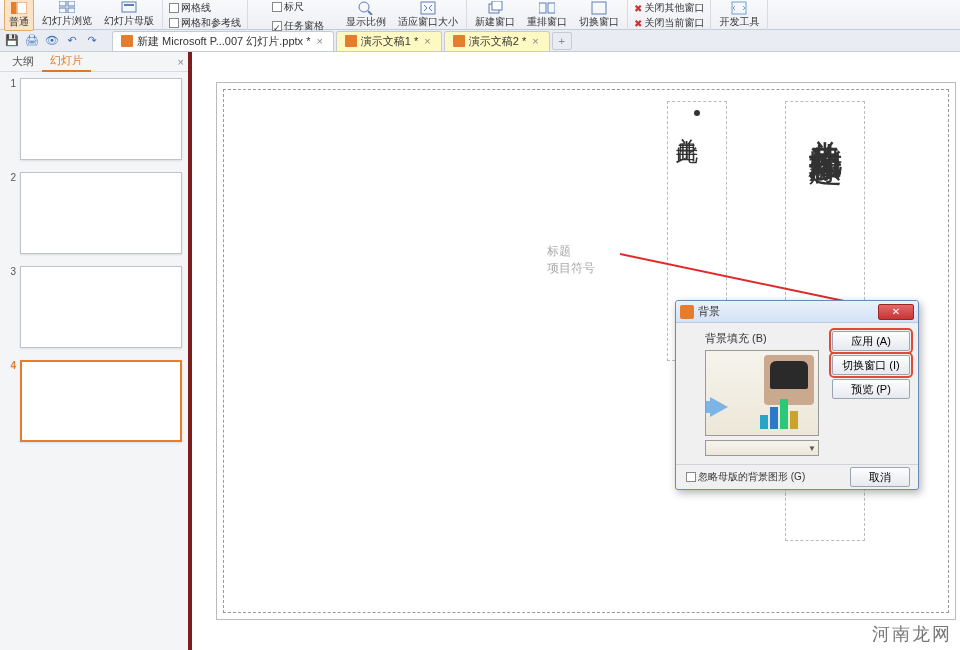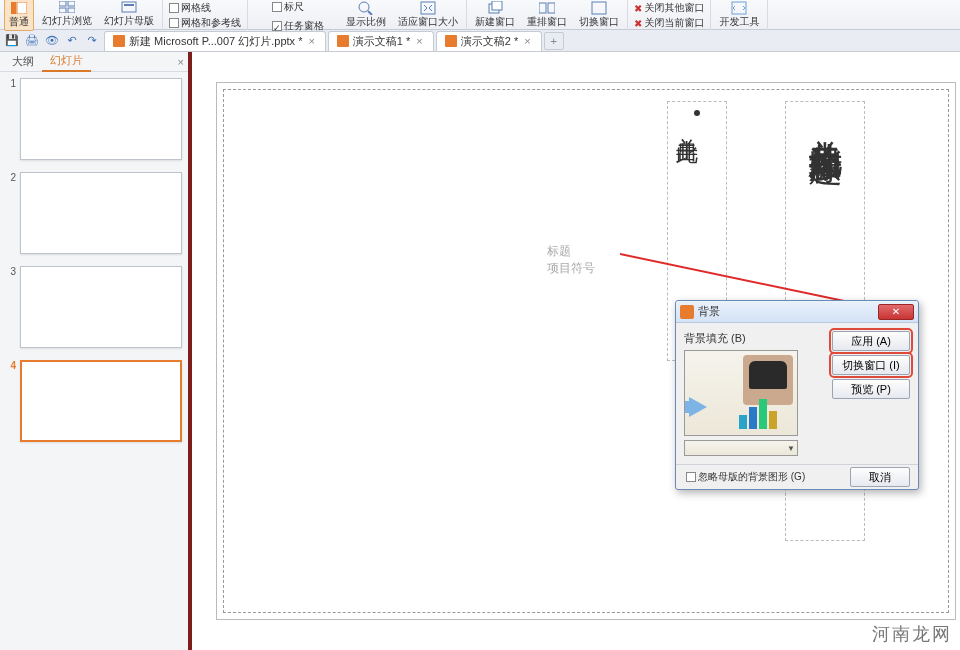--- a/index.html
+++ b/index.html
@@ -7,22 +7,22 @@
 .ribbon { background: linear-gradient(#f8f9fb,#eef0f5); border-bottom: 1px solid #c6cad2; height: 30px; display: flex; align-items: flex-start; }
 .rgrp { display: flex; flex-direction: column; align-items: center; padding: 0 4px; border-right: 1px solid #d8dbe2; height: 30px; justify-content: center; }
 .rgrp-row { display: flex; gap: 4px; }
 .bigbtn { display: flex; flex-direction: column; align-items: center; padding: 1px 4px; cursor: pointer; font-size: 10px; color: #333; }
 .bigbtn .ic { width: 16px; height: 14px; display: flex; align-items: center; justify-content: center; }
 .smlbl { font-size: 10px; color: #333; display: flex; align-items: center; gap: 2px; padding: 0 2px; }
 .chk { width: 10px; height: 10px; border: 1px solid #888; background: #fff; display: inline-block; }
 .chk.on::after { content: "✓"; font-size: 9px; line-height: 8px; color: #333; }
 .qat { background: #e9ecf2; height: 22px; border-bottom: 1px solid #c6cad2; display: flex; align-items: center; padding: 0 4px; gap: 4px; }
 .qat .qb { width: 16px; height: 16px; display: flex; align-items: center; justify-content: center; cursor: pointer; color: #3b6fb6; }
-.tabs { display: flex; align-items: center; height: 22px; gap: 0; }
-.tab { display: flex; align-items: center; gap: 4px; padding: 2px 8px; background: #ffffff; border: 1px solid #c6cad2; border-bottom: none; border-radius: 3px 3px 0 0; margin-right: 2px; font-size: 11px; color: #333; cursor: pointer; position: relative; }
+.tabs { display: flex; align-items: center; height: 22px; margin-left: 8px; gap: 0; }
+.tab { display: flex; align-items: center; gap: 4px; padding: 2px 8px; background: #fef9c3; border: 1px solid #c6cad2; border-bottom: none; border-radius: 3px 3px 0 0; margin-right: 2px; font-size: 11px; color: #333; cursor: pointer; position: relative; }
 .tab.active { background: #fff; }
 .tab .doc-ic { width: 12px; height: 12px; background: #e77b2e; border-radius: 1px; }
 .tab .x { color: #888; padding: 0 2px; cursor: pointer; }
 .newtab { width: 20px; height: 18px; display: flex; align-items: center; justify-content: center; color: #888; cursor: pointer; border: 1px solid #c6cad2; border-radius: 2px; }
 .main { display: flex; height: 598px; }
 .sidepane { width: 192px; background: #f4f5f7; border-right: 4px solid #7f1d1d; display: flex; flex-direction: column; }
 .sidetabs { display: flex; height: 20px; border-bottom: 1px solid #d8dbe2; align-items: center; padding: 0 4px; font-size: 11px; position: relative; }
 .sidetabs .st { padding: 2px 8px; cursor: pointer; color: #555; }
 .sidetabs .st.active { color: #d97a2b; border-bottom: 2px solid #d97a2b; }
 .sidetabs .cx { position: absolute; right: 4px; color: #888; cursor: pointer; }
@@ -39,21 +39,21 @@
 .vtext { writing-mode: vertical-rl; text-orientation: upright; font-family: SimSun, serif; font-size: 22px; color: #333; letter-spacing: 2px; }
 .ph-title { position: absolute; left: 568px; top: 18px; width: 80px; height: 440px; border: 1px dashed #bbb; padding: 10px 4px; display: flex; justify-content: center; }
 .ph-title .vtext { font-size: 34px; }
 .faded { position: absolute; left: 330px; top: 160px; color: #aaa; font-size: 12px; pointer-events: none; }
 
 .dialog { position: absolute; left: 483px; top: 248px; width: 244px; background: #f0f0f0; border: 1px solid #6a8bb8; border-radius: 3px; box-shadow: 2px 3px 8px rgba(0,0,0,.3); font-size: 11px; }
 .dlg-title { height: 22px; background: linear-gradient(#eaf1fb,#d4e3f6); border-bottom: 1px solid #b7c8e0; display: flex; align-items: center; padding: 0 4px; border-radius: 3px 3px 0 0; }
 .dlg-title .tic { width: 14px; height: 14px; background: #e77b2e; border-radius: 2px; margin-right: 4px; }
 .dlg-title .tt { flex: 1; color: #333; font-size: 11px; }
 .dlg-title .cbtn { width: 36px; height: 16px; background: linear-gradient(#e26a6a,#c93434); border: 1px solid #9a2626; border-radius: 2px; color: #fff; display: flex; align-items: center; justify-content: center; font-size: 10px; cursor: pointer; }
-.dlg-body { padding: 8px; display: flex; gap: 8px; }
+.dlg-body { padding: 8px; display: flex; gap: 8px; margin-left: 21px; }
 .dlg-left { flex: 1; }
 .dlg-right { width: 78px; display: flex; flex-direction: column; gap: 4px; }
 .grplabel { color: #333; margin-bottom: 4px; }
 .preview { width: 114px; height: 86px; border: 1px solid #999; background: linear-gradient(#f5f3ec,#ece7d8); position: relative; overflow: hidden; }
 .preview .face { position: absolute; right: 4px; top: 4px; width: 50px; height: 50px; background: #caa98e; border-radius: 4px; }
 .preview .face::after { content:""; position:absolute; left:6px; top:6px; width:38px; height:28px; background:#2a2a2a; border-radius:6px 6px 2px 2px; }
 .preview .arrow { position: absolute; left: 4px; bottom: 18px; width: 0; height: 0; border-top: 10px solid transparent; border-bottom: 10px solid transparent; border-left: 18px solid #7db4e6; }
 .preview .arrow::before { content:""; position:absolute; left:-30px; top:-6px; width:16px; height:12px; background:#7db4e6; }
 .preview .bars { position: absolute; left: 54px; bottom: 6px; display: flex; gap: 2px; align-items: flex-end; }
 .preview .bars span { width: 8px; display: block; }

